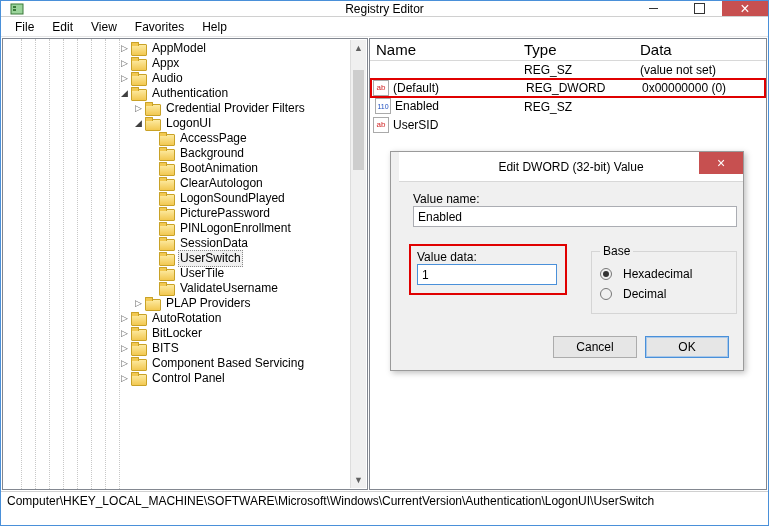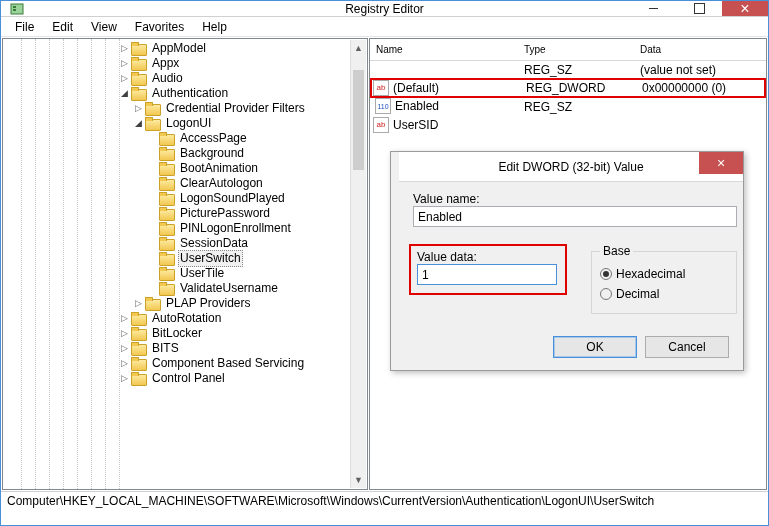--- a/index.html
+++ b/index.html
@@ -78,21 +78,21 @@
   .row.selected .label { border:1px dotted #888; background:#f0f0f0; padding:0 1px;}
   .dotted-cols{
     position:absolute; top:0; bottom:0; left:0; width:120px; pointer-events:none;
   }
   .dotted-cols span{position:absolute;top:0;bottom:0;border-left:1px dotted #c8c8c8;}
   .listpane {
     flex:1; border:1px solid #828790; margin:1px 1px 1px 0; position:relative; background:#fff;
   }
   .list-header{
     display:flex; height:22px; border-bottom:1px solid #d8d8d8; align-items:center;
-    background:#fff; font-size:10px;
+    background:#fff; font-size:15px;
   }
   .list-header div{ padding-left:6px;}
   .col-name{ width:148px;} .col-type{ width:116px;} .col-data{ flex:1;}
   .list-rows { }
   .list-row { display:flex; height:18px; align-items:center; font-size:12px;}
   .list-row .c1{ width:148px; display:flex; align-items:center; padding-left:3px; gap:4px;margin-top:36px;}
   .list-row .c2{ width:116px; padding-left:6px;}
   .list-row .c3{ flex:1; padding-left:6px;}
   .list-row.boxed{ border:2px solid #e00000; height:20px; margin-top:-1px;}
   .reg-sz-icon, .reg-dw-icon{
@@ -125,21 +125,21 @@
   .vn-input, .vd-input{
     width:324px; height:21px; border:1px solid #abadb3; background:#fff; padding:2px 4px; font:inherit;
   }
   .vd-block{ position:absolute; left:10px; top:62px; border:2px solid #e00000; padding:4px 6px 8px 6px; width:158px;}
   .vd-input{ width:140px; border:1px solid #4a90d9; outline:none;}
   .base-group{
     position:absolute; left:190px; top:62px; width:146px; height:70px;
     border:1px solid #d5d5d5; padding:6px 8px;
   }
   .base-group legend{ font-size:12px; padding:0 3px;}
-  .radio-row{ display:flex; align-items:center; gap:4px; height:20px;}
+  .radio-row{ display:flex; align-items:center; gap:11px; height:20px;}
   .radio{ width:12px;height:12px;border:1px solid #777;border-radius:50%;display:inline-flex;align-items:center;justify-content:center;}
   .radio.checked::after{content:"";width:6px;height:6px;background:#333;border-radius:50%;}
   .dialog-buttons{ position:absolute; right:14px; bottom:12px; display:flex; gap:8px;}
   .btn{ width:84px; height:22px; background:#e6e6e6; border:1px solid #acacac; font:inherit;}
   .btn.primary{ border:1px solid #4a90d9; box-shadow:inset 0 0 0 1px #a8c8ea;}
   .vscroll{ position:absolute; right:1px; top:1px; bottom:1px; width:16px; background:#f0f0f0; border-left:1px solid #ddd;}
   .vscroll .arrow{height:16px;display:flex;align-items:center;justify-content:center;color:#606060;font-size:9px;}
   .vscroll .thumb{ position:absolute; left:2px; right:2px; top:30px; height:100px; background:#cdcdcd;}
 </style>
 </head>
@@ -380,17 +380,17 @@
       <div class="radio-row">
         <span class="radio checked"></span>
         <span>Hexadecimal</span>
       </div>
       <div class="radio-row">
         <span class="radio"></span>
         <span>Decimal</span>
       </div>
     </fieldset>
     <div class="dialog-buttons">
+      <button class="btn">Cancel</button>
       <button class="btn primary">OK</button>
-      <button class="btn">Cancel</button>
     </div>
   </div>
 </div>
 
 </body></html>

